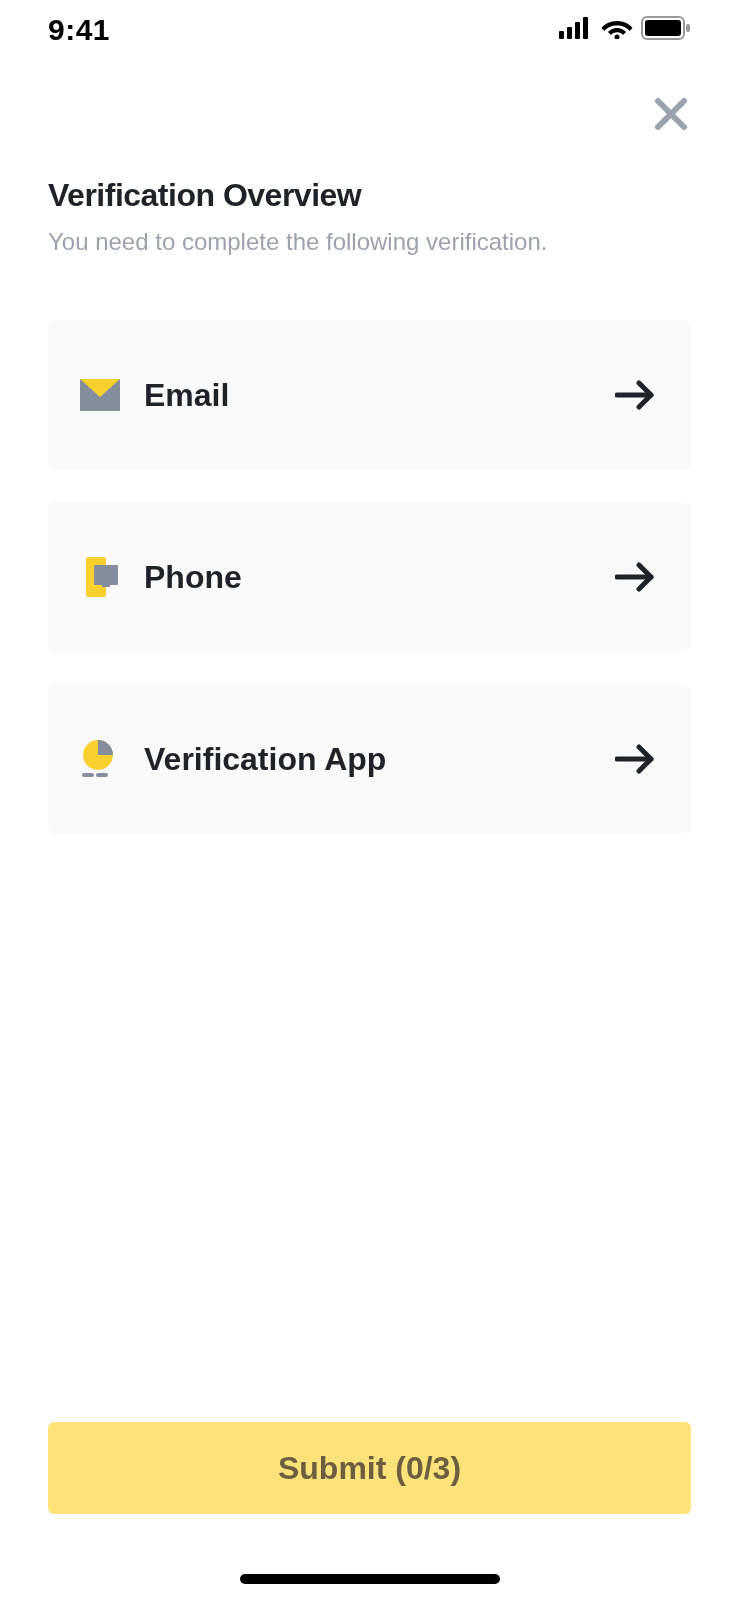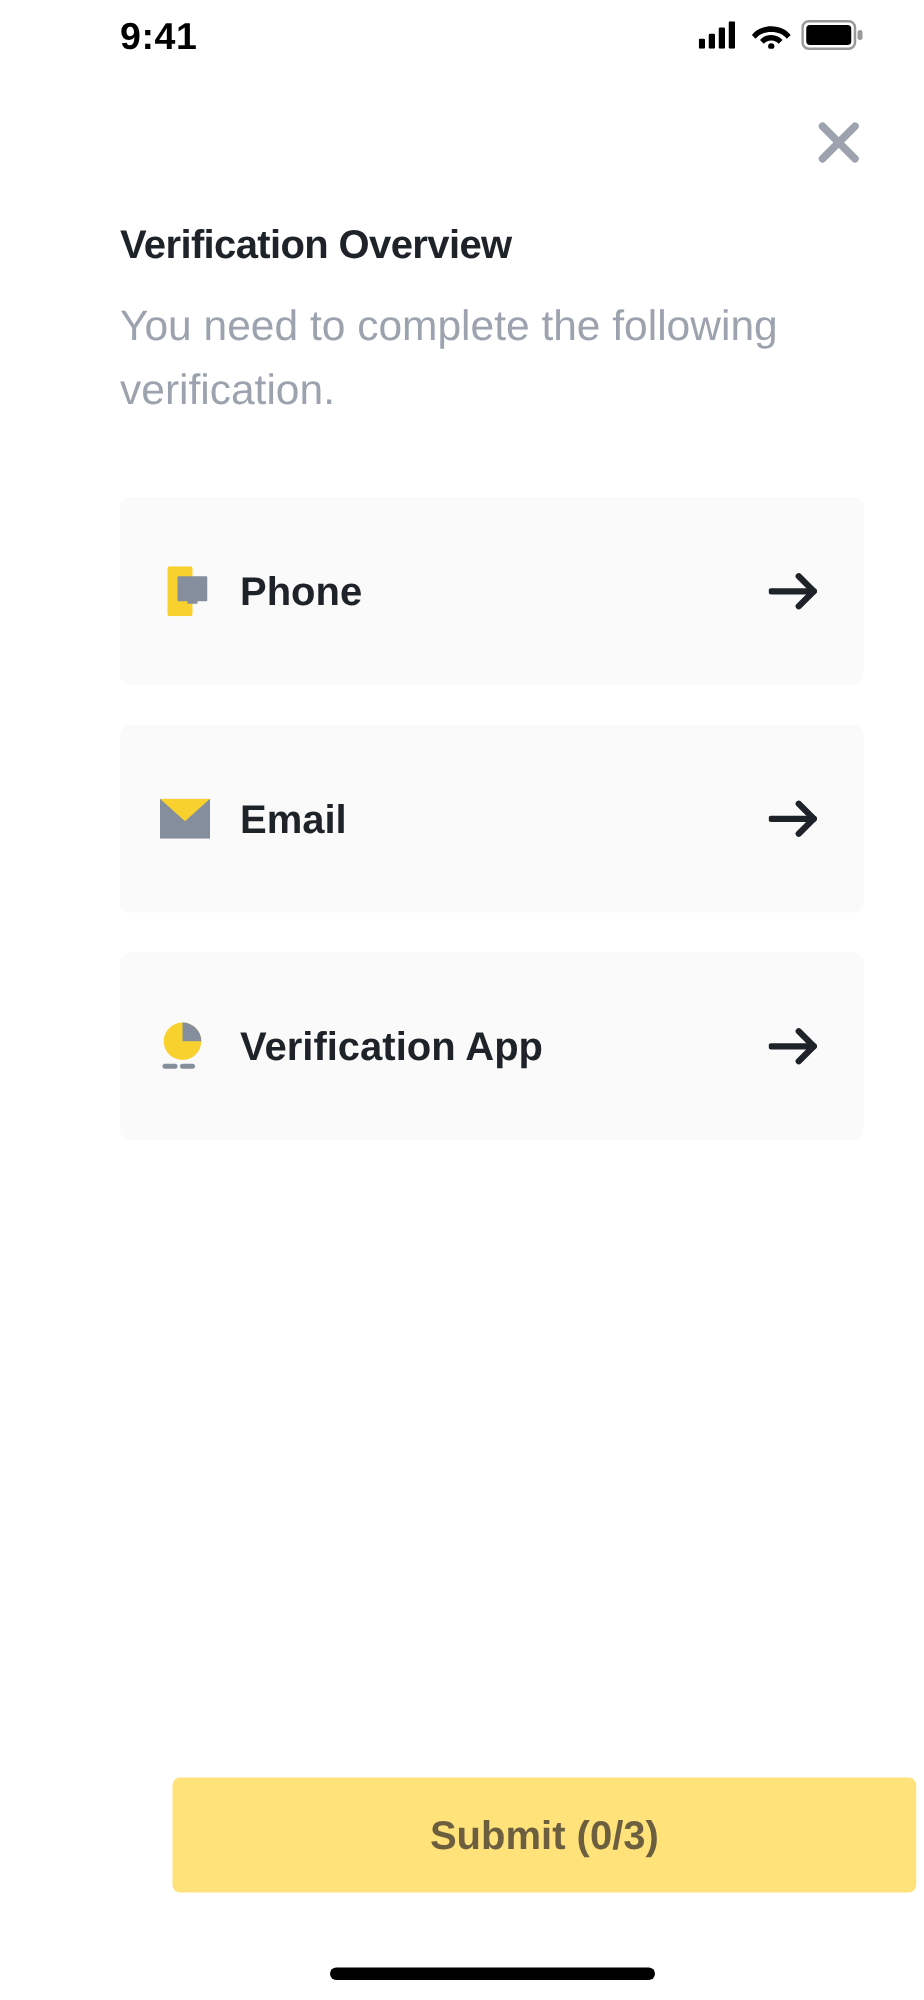--- a/index.html
+++ b/index.html
@@ -1,38 +1,38 @@
 <!DOCTYPE html>
 <html><head>
   <meta charset="utf-8">
   <style>
     * { margin: 0; padding: 0; box-sizing: border-box; }
     html, body { width: 739px; height: 1600px; font-family: -apple-system, BlinkMacSystemFont, "Segoe UI", Helvetica, Arial, sans-serif; background: #ffffff; color: #1e2329; overflow: hidden; }
-    .device { width: 739px; height: 1600px; display: flex; flex-direction: column; padding-left: 48px; }
+    .device { width: 739px; height: 1600px; display: flex; flex-direction: column; }
 
     .status-bar { height: 60px; display: flex; align-items: center; justify-content: space-between; padding: 0 48px 0 48px; }
     .status-time { font-size: 30px; font-weight: 600; letter-spacing: 0.5px; color: #000000; }
     .status-icons { display: flex; align-items: center; gap: 8px; }
 
     .header-close { display: flex; justify-content: flex-end; padding: 30px 44px 10px 44px; }
     .close-btn { width: 48px; height: 48px; display: flex; align-items: center; justify-content: center; cursor: pointer; color: #76808f; }
 
     .content { flex: 1; padding: 0 48px; display: flex; flex-direction: column; }
 
     .title { font-size: 32px; font-weight: 700; line-height: 1.2; margin-top: 28px; color: #1e2329; letter-spacing: -0.5px; }
-    .subtitle { font-size: 34px; line-height: 1.5; color: #9ca3af; margin-top: 22px; max-width: 600px; }
+    .subtitle { font-size: 24px; line-height: 1.5; color: #9ca3af; margin-top: 10px; max-width: 600px; }
 
     .list { margin-top: 60px; display: flex; flex-direction: column; gap: 32px; }
     .list-item { background: #fafafa; border-radius: 8px; height: 150px; display: flex; align-items: center; padding: 0 36px 0 32px; cursor: pointer; }
     .item-icon { width: 40px; height: 40px; display: flex; align-items: center; justify-content: center; }
     .item-label { font-size: 32px; font-weight: 600; color: #1e2329; margin-left: 24px; flex: 1; }
     .item-arrow { color: #1e2329; display: flex; align-items: center; }
 
     .footer { padding: 0 48px 60px 48px; }
-    .submit-btn { width: 100%; height: 92px; background: #ffe27a; border: none; border-radius: 6px; font-size: 32px; font-weight: 600; color: #6b5f3f; cursor: pointer; margin-left: 42px; }
+    .submit-btn { width: 100%; height: 92px; background: #ffe27a; border: none; border-radius: 6px; font-size: 32px; font-weight: 600; color: #6b5f3f; cursor: pointer; }
 
     .home-indicator { display: flex; justify-content: center; padding-bottom: 16px; }
     .home-bar { width: 260px; height: 10px; background: #000000; border-radius: 10px; }
   </style>
 </head>
 <body>
 
 <div class="device">
 
   <div class="status-bar">
@@ -77,43 +77,43 @@
   </div>
 
   <div class="content">
     <div class="title">Verification Overview</div>
     <div class="subtitle">You need to complete the following verification.</div>
 
     <div class="list">
 
       <div class="list-item">
         <span class="item-icon">
-          <svg width="36" height="40" viewBox="0 0 36 40">
-              <rect x="4" y="0" width="20" height="40" rx="2" fill="#f8d12f"></rect>
-              <rect x="12" y="8" width="24" height="20" rx="1" fill="#848e9c"></rect>
-              <rect x="20" y="22" width="8" height="8" fill="#848e9c"></rect>
+          <svg width="40" height="32" viewBox="0 0 40 32">
+              <rect x="0" y="0" width="40" height="32" fill="#848e9c"></rect>
+              <polygon points="0,0 40,0 20,18" fill="#f8d12f"></polygon>
             </svg>
         </span>
-        <span class="item-label">Phone</span>
+        <span class="item-label">Email</span>
         <span class="item-arrow">
           <svg width="40" height="30" viewBox="0 0 40 30">
               <line x1="2" y1="15" x2="36" y2="15" stroke="#1e2329" stroke-width="5" stroke-linecap="round"></line>
               <polyline points="24,3 36,15 24,27" fill="none" stroke="#1e2329" stroke-width="5" stroke-linecap="round" stroke-linejoin="round"></polyline>
             </svg>
         </span>
       </div>
 
       <div class="list-item">
         <span class="item-icon">
-          <svg width="40" height="32" viewBox="0 0 40 32">
-              <rect x="0" y="0" width="40" height="32" fill="#848e9c"></rect>
-              <polygon points="0,0 40,0 20,18" fill="#f8d12f"></polygon>
+          <svg width="36" height="40" viewBox="0 0 36 40">
+              <rect x="4" y="0" width="20" height="40" rx="2" fill="#f8d12f"></rect>
+              <rect x="12" y="8" width="24" height="20" rx="1" fill="#848e9c"></rect>
+              <rect x="20" y="22" width="8" height="8" fill="#848e9c"></rect>
             </svg>
         </span>
-        <span class="item-label">Email</span>
+        <span class="item-label">Phone</span>
         <span class="item-arrow">
           <svg width="40" height="30" viewBox="0 0 40 30">
               <line x1="2" y1="15" x2="36" y2="15" stroke="#1e2329" stroke-width="5" stroke-linecap="round"></line>
               <polyline points="24,3 36,15 24,27" fill="none" stroke="#1e2329" stroke-width="5" stroke-linecap="round" stroke-linejoin="round"></polyline>
             </svg>
         </span>
       </div>
 
       <div class="list-item">
         <span class="item-icon">

